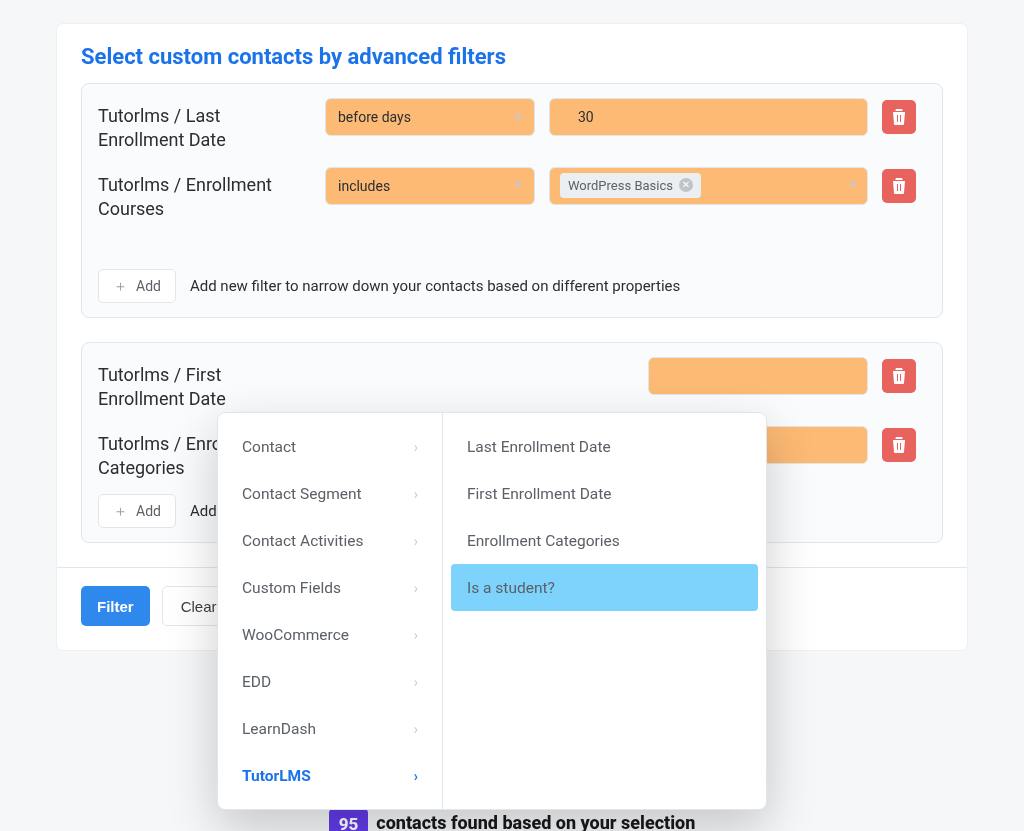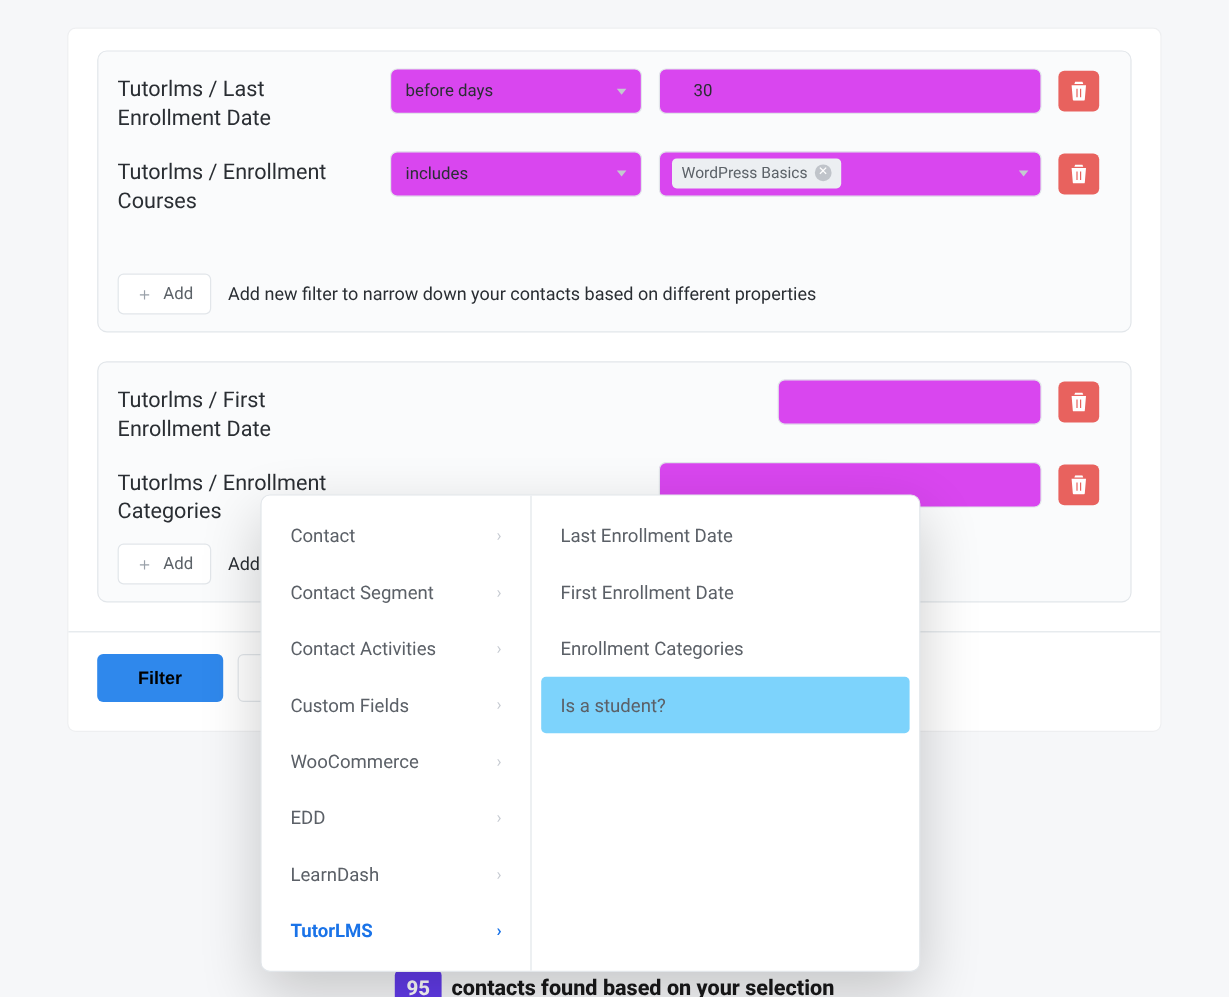--- a/index.html
+++ b/index.html
@@ -57,21 +57,21 @@
   .label{
     font-size:18px;
     line-height:1.35;
     padding-top:6px;
     color:var(--text);
   }
   .select,.input,.multiselect,.btn,.small-btn{
     height:38px;
     border:1px solid var(--border);
     border-radius:6px;
-    background:#d946ef;
+    background:#fdba74;
     font-size:14px;
     color:var(--text);
     display:flex;
     align-items:center;
   }
   .select{padding:0 12px;justify-content:space-between;cursor:pointer}
   .input{padding:0 28px}
   .multiselect{padding:4px 10px;gap:8px;justify-content:space-between}
   .chip{
     background:var(--chip);
@@ -98,21 +98,21 @@
   .group .add-line.topmargin{margin-top:48px}
   .add-btn{
     height:34px;padding:0 14px;border:1px solid var(--border);border-radius:5px;background:#fff;
     display:inline-flex;align-items:center;gap:8px;cursor:pointer;font-size:14px;color:#5c6268;
   }
   .plus{font-size:15px;color:#9aa1a9;line-height:1}
   .hint{font-size:15px;color:var(--text)}
   .sep{height:1px;background:var(--border);margin:0}
   .actions{display:flex;gap:12px;margin-top:0}
   .btn-primary{
-    height:40px;padding:0 34px;background:#2f88ec;border:none;border-radius:5px;color:#000000;font-size:15px;font-weight:600;cursor:pointer;
+    height:40px;padding:0 16px;background:#2f88ec;border:none;border-radius:5px;color:#ffffff;font-size:15px;font-weight:600;cursor:pointer;
   }
   .btn-outline{
     height:40px;padding:0 18px;background:#fff;border:1px solid var(--border);border-radius:5px;color:#3a3f44;font-size:15px;cursor:pointer;
   }
   
   .dropdown{
     position:absolute;
     left:217px; top:388px;
     width:550px;
     background:#fff;
@@ -144,20 +144,21 @@
   }
   .rel{position:relative}
   .card-wrap{position:relative}
   .spacer-small .add-line{margin-top:14px}
 </style>
 </head>
 <body>
 
 <div class="card-wrap rel">
   <div class="card">
+    <div class="title">Select custom contacts by advanced filters</div>
 
     <div class="group">
 
       <div class="row">
         <div class="label">Tutorlms / Last Enrollment Date</div>
         <div class="select">
           <span>before days</span>
           <span class="chev"></span>
         </div>
         <div class="input">30</div>

